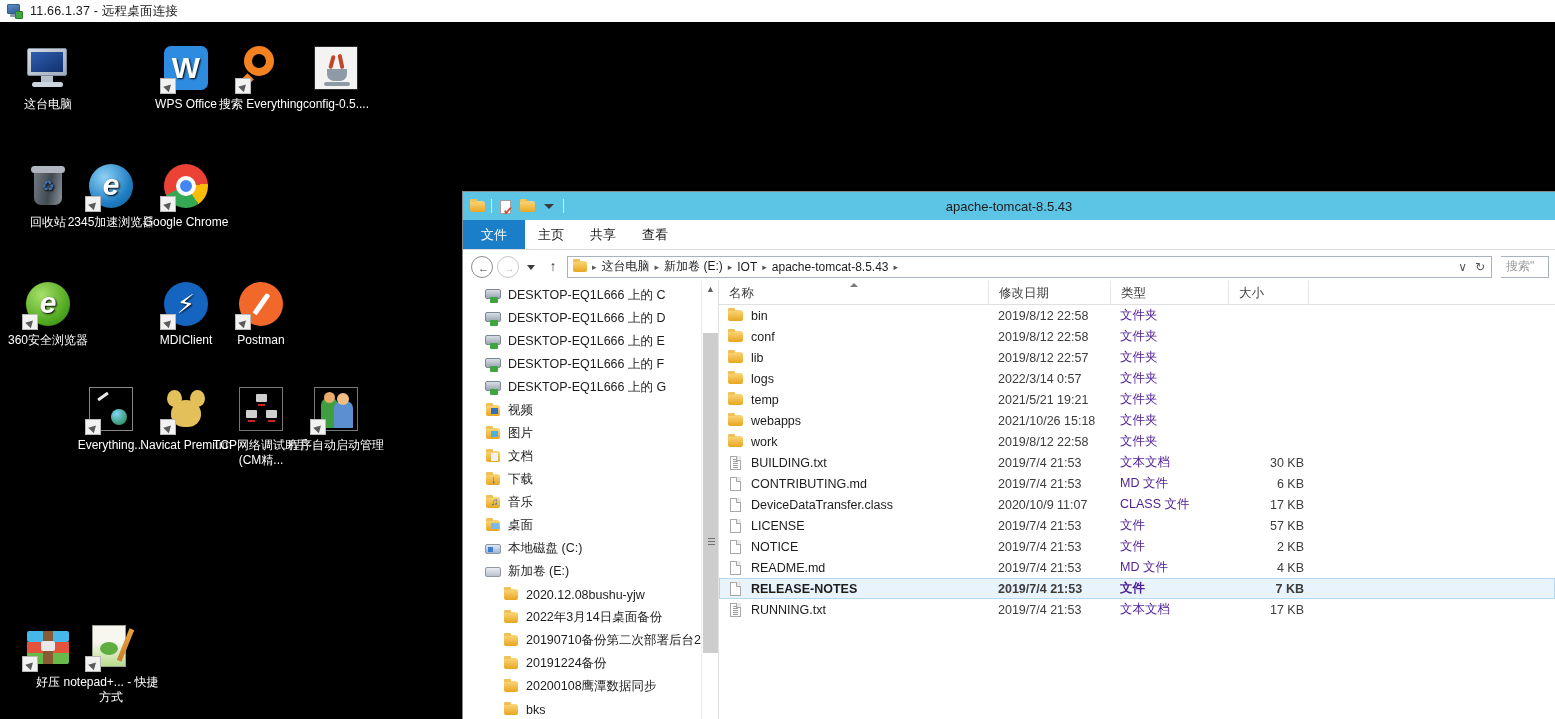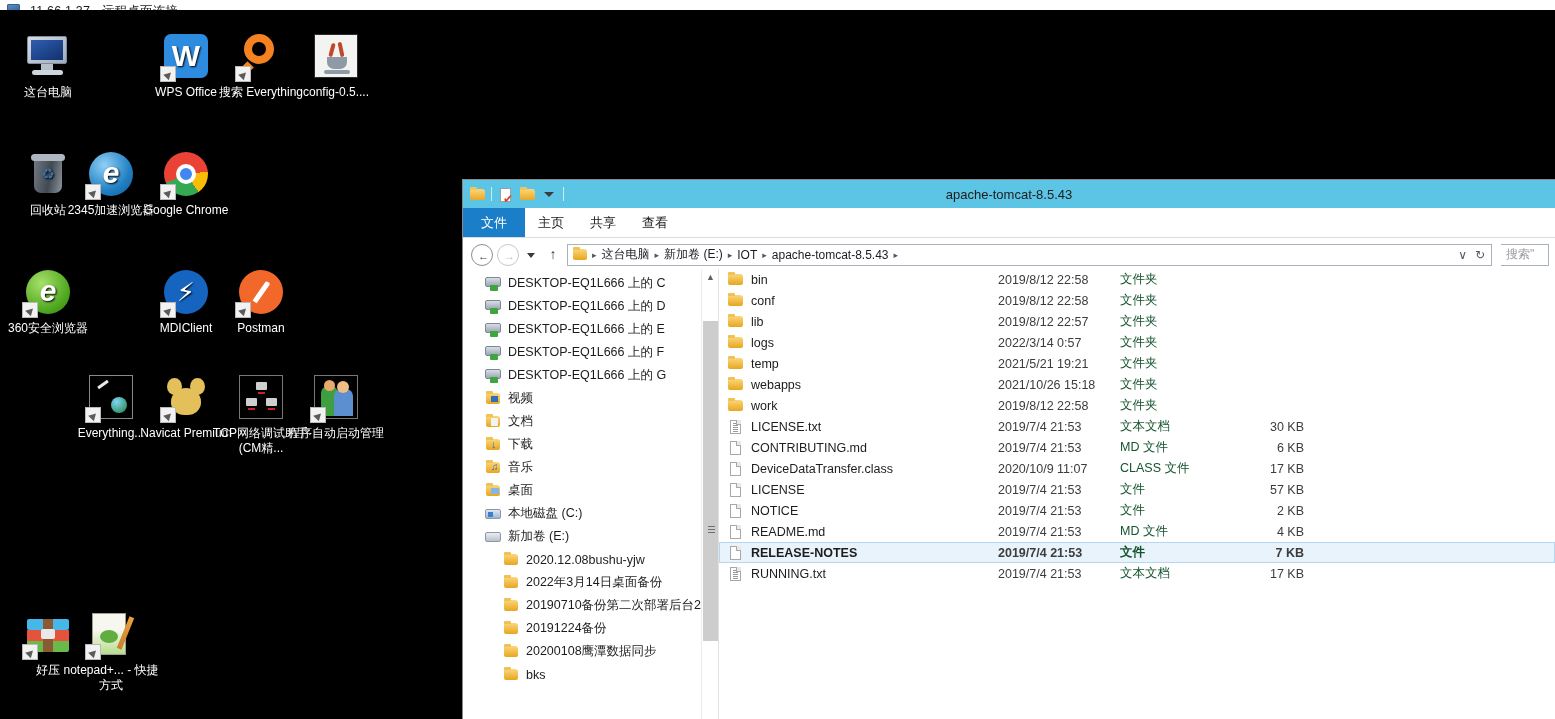--- a/index.html
+++ b/index.html
@@ -16,21 +16,21 @@
     background:#ffffff; display:flex; align-items:center; gap:7px;
     padding-left:7px;
   }
   .rdp-ico{ width:16px;height:16px; position:relative; flex:none;}
   .rdp-ico .scr{position:absolute;left:0;top:1px;width:13px;height:10px;background:linear-gradient(160deg,#5b8dc4,#2f5d94);border:1px solid #3b5e85;border-radius:1px;}
   .rdp-ico .base{position:absolute;left:3px;top:11px;width:8px;height:3px;background:#8a9aad;border-radius:1px;}
   .rdp-ico .plug{position:absolute;right:0;bottom:0;width:8px;height:8px;background:#3fa63f;border:1px solid #2b7b2b;border-radius:1px;}
   .rdp-title{ color:#1b1b1b; font-size:12.5px; letter-spacing:.2px;}
 
   
-  .desktop{position:absolute;left:0;top:10px;width:1555px;height:697px;background:#000;}
+  .desktop{position:absolute;left:0;top:22px;width:1555px;height:697px;background:#000;}
 
   .dicon{ position:absolute; width:96px; text-align:center; color:#fff;
           font-size:12px; line-height:15px; text-shadow:1px 1px 2px #000;}
   .dicon .art{ width:48px;height:48px;margin:0 auto 5px; position:relative;}
   .dicon .lbl{ display:block; word-wrap:break-word;}
   .shortcut-arrow{
     position:absolute; left:-2px; bottom:-2px; width:16px;height:16px;
     background:#f2f2f2; border:1px solid #b9b9b9;
   }
   .shortcut-arrow:after{
@@ -173,21 +173,21 @@
   .list{flex:1;position:relative;background:#fff;overflow:hidden;}
   .colhdr{height:24px;display:flex;border-bottom:1px solid #e0e0e0;font-size:12.5px;color:#3c3c3c;align-items:center;}
   .colhdr .c{height:24px;line-height:24px;padding-left:10px;border-right:1px solid #e6e6e6;position:relative;cursor:default;}
   .colhdr .c.sorted:after{content:"";position:absolute;left:50%;top:2px;margin-left:-4px;width:0;height:0;border-left:4px solid transparent;border-right:4px solid transparent;border-bottom:4px solid #7a7a7a;}
   .c-name{width:270px;} .c-date{width:122px;} .c-type{width:118px;} .c-size{width:80px;}
 
   .row{height:21px;display:flex;align-items:center;font-size:12.5px;color:#1c1c1c;cursor:default;padding-left:9px;}
   .row.sel{background:#e9f3fb;box-shadow:inset 0 0 0 1px #b6d7f0;font-weight:bold;}
   .cell-name{width:270px;display:flex;align-items:center;gap:7px;white-space:nowrap;overflow:hidden;}
   .cell-date{width:122px;color:#3c3c3c;}
-  .cell-type{width:118px;color:#14532d;}
+  .cell-type{width:118px;color:#4c1d95;}
   .cell-size{width:80px;text-align:right;padding-right:14px;color:#3c3c3c;}
   .fic{width:16px;height:16px;position:relative;flex:none;}
   .fic.folder .i-fold{left:0;top:2px;width:15px;height:11px;}
   .fic.file{}
   .fic.file .pg{position:absolute;left:2px;top:1px;width:11px;height:14px;background:#fff;border:1px solid #a8a8a8;}
   .fic.file .pg:after{content:"";position:absolute;right:-1px;top:-1px;width:4px;height:4px;background:#e8e8e8;border-left:1px solid #a8a8a8;border-bottom:1px solid #a8a8a8;}
   .fic.txt .pg:before{content:"";position:absolute;left:2px;top:2px;right:2px;height:9px;
     background:linear-gradient(#9a9a9a 0 1px,transparent 1px 2px) repeat-y;background-size:100% 2px;}
 </style>
 </head>
@@ -468,20 +468,26 @@
               <span>DESKTOP-EQ1L666 上的 G</span>
             </div>
             <div class="tnode">
               <span class="tico">
                 <div class="i-fold vid"></div>
               </span>
               <span>视频</span>
             </div>
             <div class="tnode">
               <span class="tico">
+                <div class="i-fold pic"></div>
+              </span>
+              <span>图片</span>
+            </div>
+            <div class="tnode">
+              <span class="tico">
                 <div class="i-fold doc2"></div>
               </span>
               <span>文档</span>
             </div>
             <div class="tnode">
               <span class="tico">
                 <div class="i-fold dl"></div>
               </span>
               <span>下载</span>
             </div>
@@ -549,20 +555,26 @@
         <div class="tsc">
           <div class="up">▲</div>
           <div class="thumb">
               <div class="grip"></div>
             </div>
 
         </div>
       </div>
 
       <div class="list">
+        <div class="colhdr">
+          <div class="c c-name sorted">名称</div>
+          <div class="c c-date">修改日期</div>
+          <div class="c c-type">类型</div>
+          <div class="c c-size">大小</div>
+        </div>
         <div id="file-rows">
             <div class="row">
               <span class="cell-name">
                 <span class="fic folder">
                   <span class="i-fold"></span>
                 </span>
                 <span>bin</span>
               </span>
               <span class="cell-date">2019/8/12 22:58</span>
               <span class="cell-type">文件夹</span>
@@ -632,21 +644,21 @@
               </span>
               <span class="cell-date">2019/8/12 22:58</span>
               <span class="cell-type">文件夹</span>
               <span class="cell-size"></span>
             </div>
             <div class="row">
               <span class="cell-name">
                 <span class="fic file txt">
                   <span class="pg"></span>
                 </span>
-                <span>LICENSE.txt</span>
+                <span>BUILDING.txt</span>
               </span>
               <span class="cell-date">2019/7/4 21:53</span>
               <span class="cell-type">文本文档</span>
               <span class="cell-size">30 KB</span>
             </div>
             <div class="row">
               <span class="cell-name">
                 <span class="fic file">
                   <span class="pg"></span>
                 </span>

